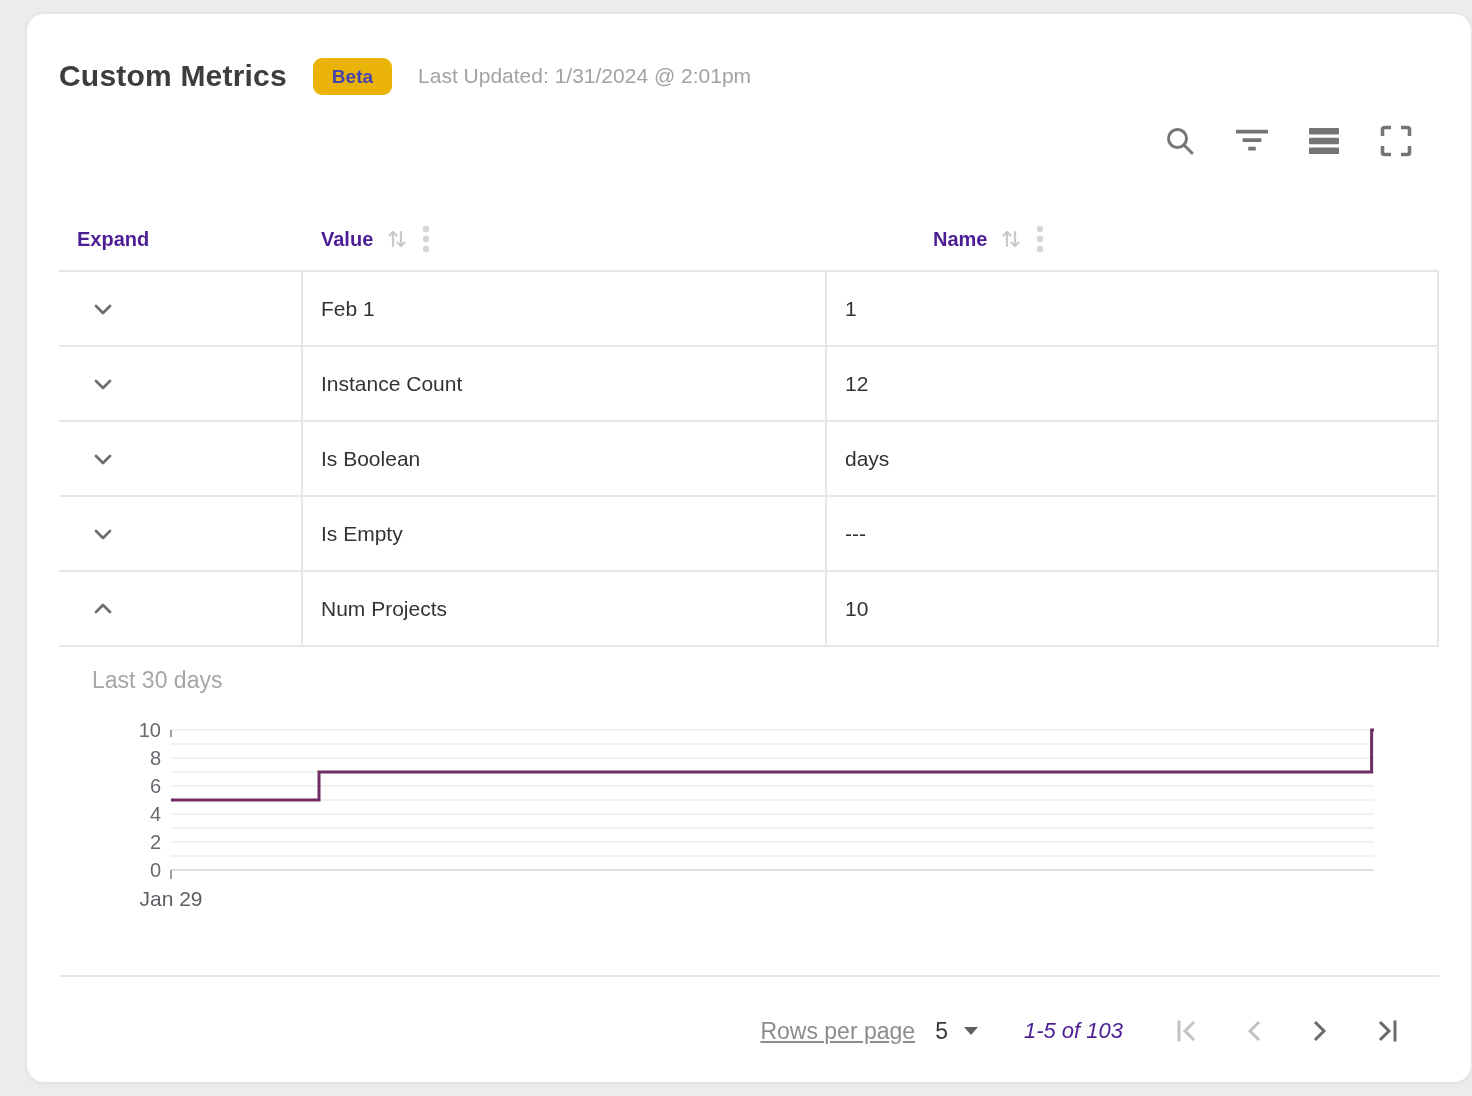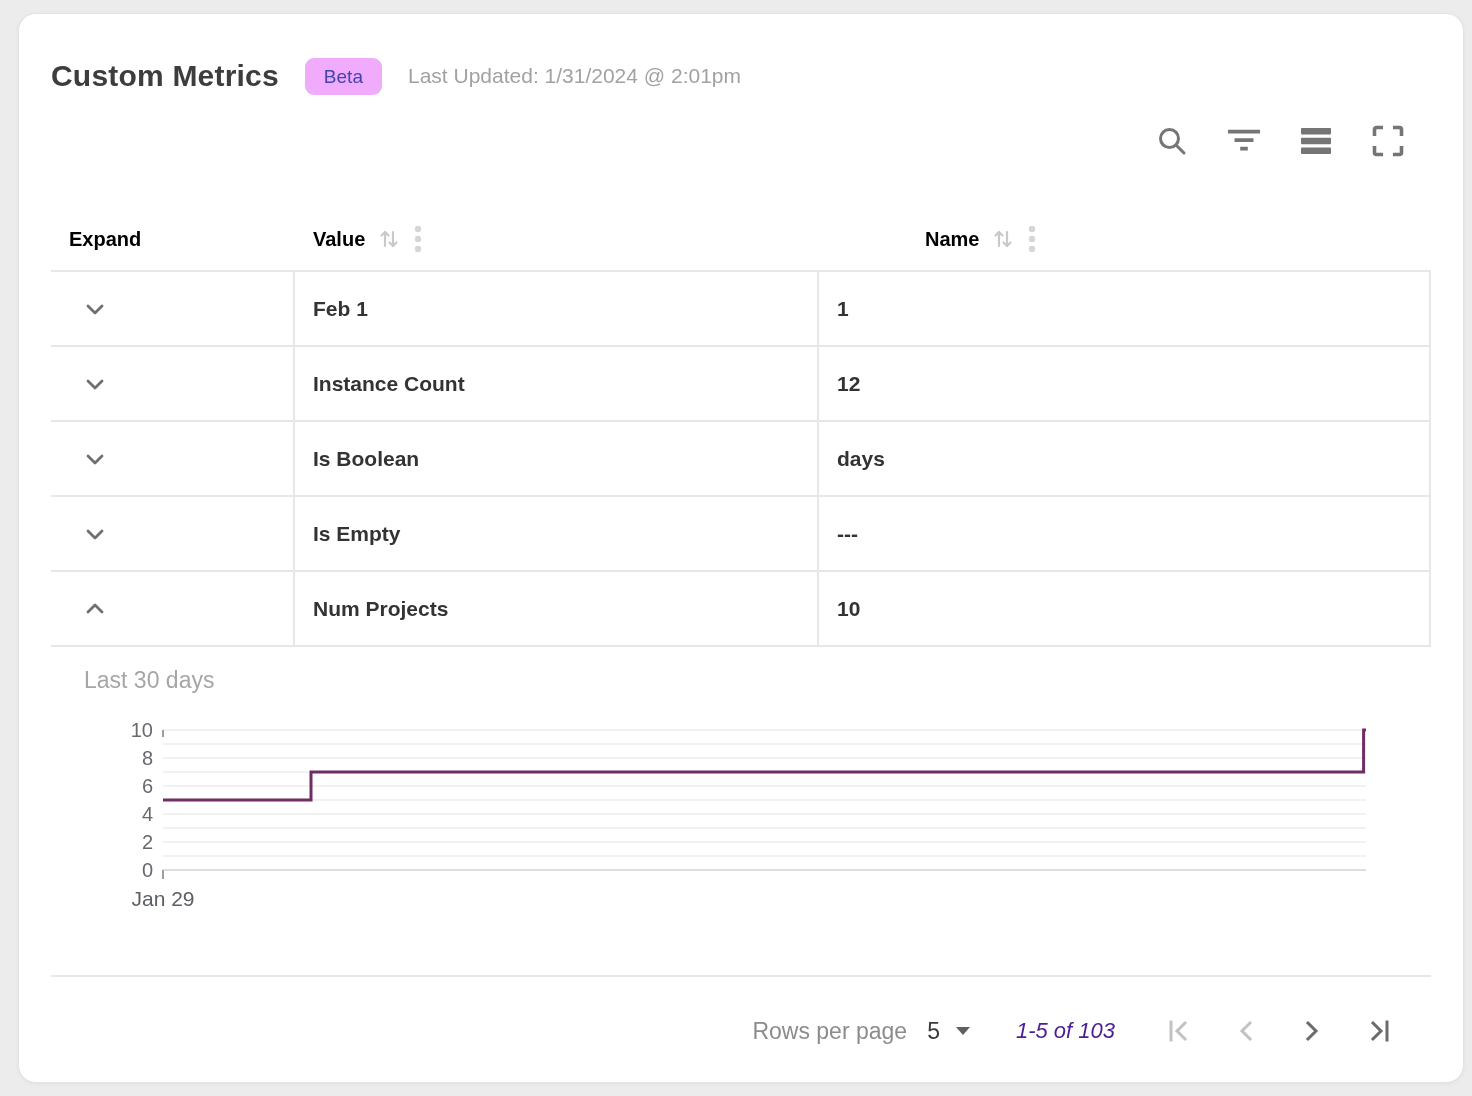--- a/index.html
+++ b/index.html
@@ -6,39 +6,39 @@
   html,body { width:1472px; height:1096px; }
   body {
     background:#ececec;
     font-family:"Liberation Sans", sans-serif;
     color:#3a3a3a;
     position:relative;
     overflow:hidden;
   }
   .card {
     position:absolute;
-    left:18px; top:13px;
+    left:26px; top:13px;
     width:1446px; height:1070px;
     background:#ffffff;
     border:1px solid #e3e3e3;
     border-radius:18px;
     box-shadow:0 1px 4px rgba(0,0,0,0.05);
     overflow:hidden;
   }
   
   .title-row {
     display:flex; align-items:center;
     margin:36px 32px 0 32px;
     height:52px;
   }
   .page-title { font-size:30px; font-weight:700; color:#3d3d3d; letter-spacing:0.2px; }
   .beta-badge {
     margin-left:26px;
-    background:#f0abfc; color:#4444b0;
-    font-size:19px; font-weight:400;
+    background:#eab308; color:#4444b0;
+    font-size:19px; font-weight:700;
     padding:9px 19px; border-radius:9px;
     line-height:1;
   }
   .last-updated { margin-left:26px; font-size:21px; color:#a2a2a2; }
   
   .toolbar {
     display:flex; justify-content:flex-end; align-items:center;
     gap:38px;
     margin:18px 58px 0 32px;
     height:42px;
@@ -48,41 +48,41 @@
     display:flex; align-items:center; justify-content:center;
     cursor:pointer; border:none; background:none;
   }
   
   .grid { margin:46px 32px 0 32px; }
   .grid-header { display:flex; align-items:center; height:62px; }
   .hcell { display:flex; align-items:center; gap:12px; padding:0 18px; }
   .col-expand { width:244px; flex:none; }
   .col-name   { width:524px; flex:none; }
   .col-value  { flex:1; }
-  .hlabel { font-size:20px; font-weight:700; color:#000000; }
+  .hlabel { font-size:20px; font-weight:700; color:#4c1d95; }
   .grid-body { border-top:2px solid #e7e7e7; }
-  .grid-row { display:flex; height:75px; border-bottom:2px solid #e7e7e7;font-weight:bold; }
+  .grid-row { display:flex; height:75px; border-bottom:2px solid #e7e7e7; }
   .cell { display:flex; align-items:center; padding:0 18px; border-right:2px solid #e7e7e7; }
   .cell-expand { padding-left:30px; }
   .cell-text { font-size:21px; color:#333333; }
   .expand-btn { border:none; background:none; cursor:pointer; display:flex; align-items:center; }
   
   .detail-panel { padding:20px 0 0 0; height:328px; }
   .chart-title { margin-left:33px; font-size:23px; color:#a6a6a6; }
   .chart-wrap { position:relative; margin-top:22px; height:200px; }
   .chart-svg { display:block; }
   .ytick { font-size:20px; fill:#66696e; }
   .xtick { font-size:21px; fill:#5b5e63; }
   
   .grid-footer {
     border-top:2px solid #e7e7e7;
     height:110px;
     display:flex; align-items:center; justify-content:flex-end;
   }
-  .rpp-label { font-size:23px; color:#8c8c8c; }
+  .rpp-label { font-size:23px; color:#8c8c8c;text-decoration:underline; }
   .rpp-select {
     display:flex; align-items:center; gap:16px;
     margin-left:20px; cursor:pointer;
   }
   .rpp-value { font-size:23px; color:#3a3a3a; }
   .caret-down {
     width:0; height:0;
     border-left:7px solid transparent;
     border-right:7px solid transparent;
     border-top:8px solid #5f5f5f;

